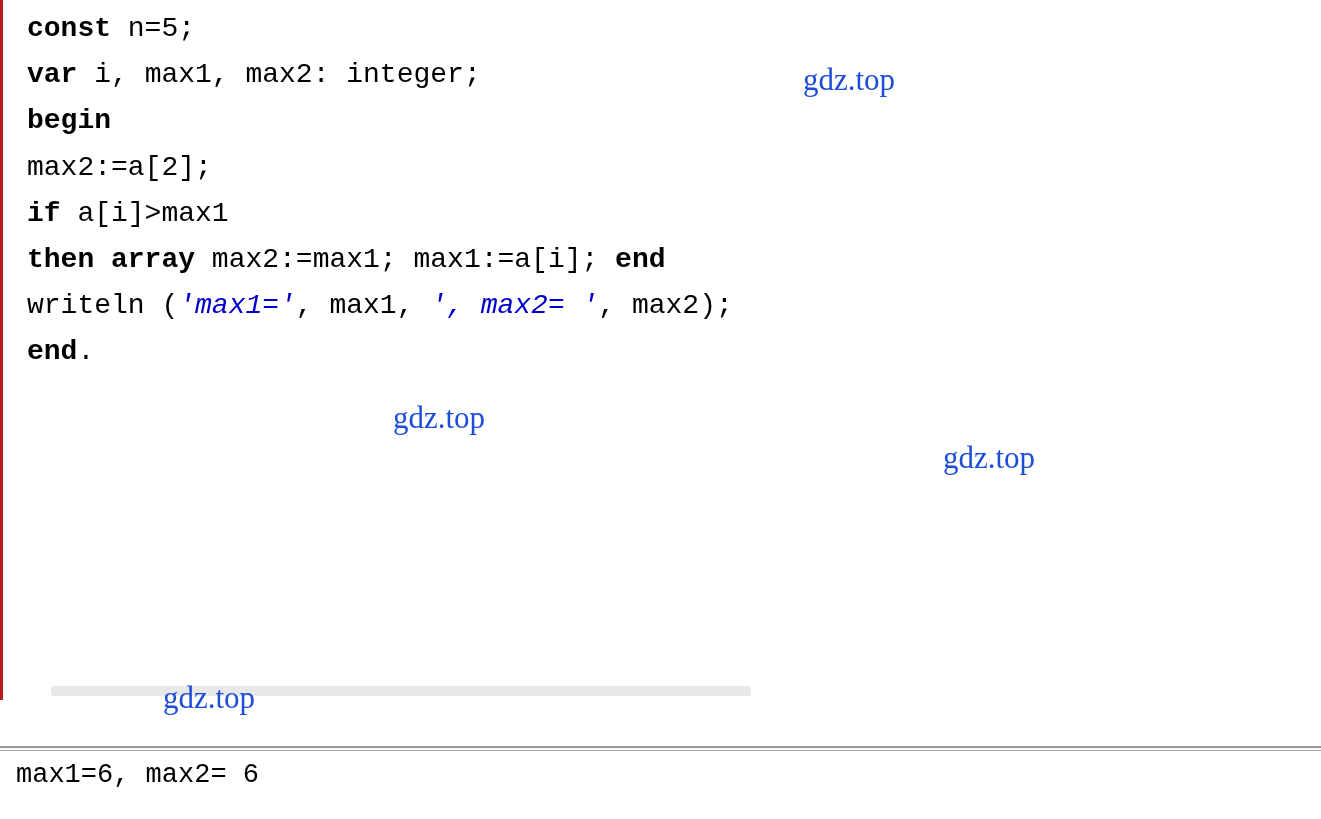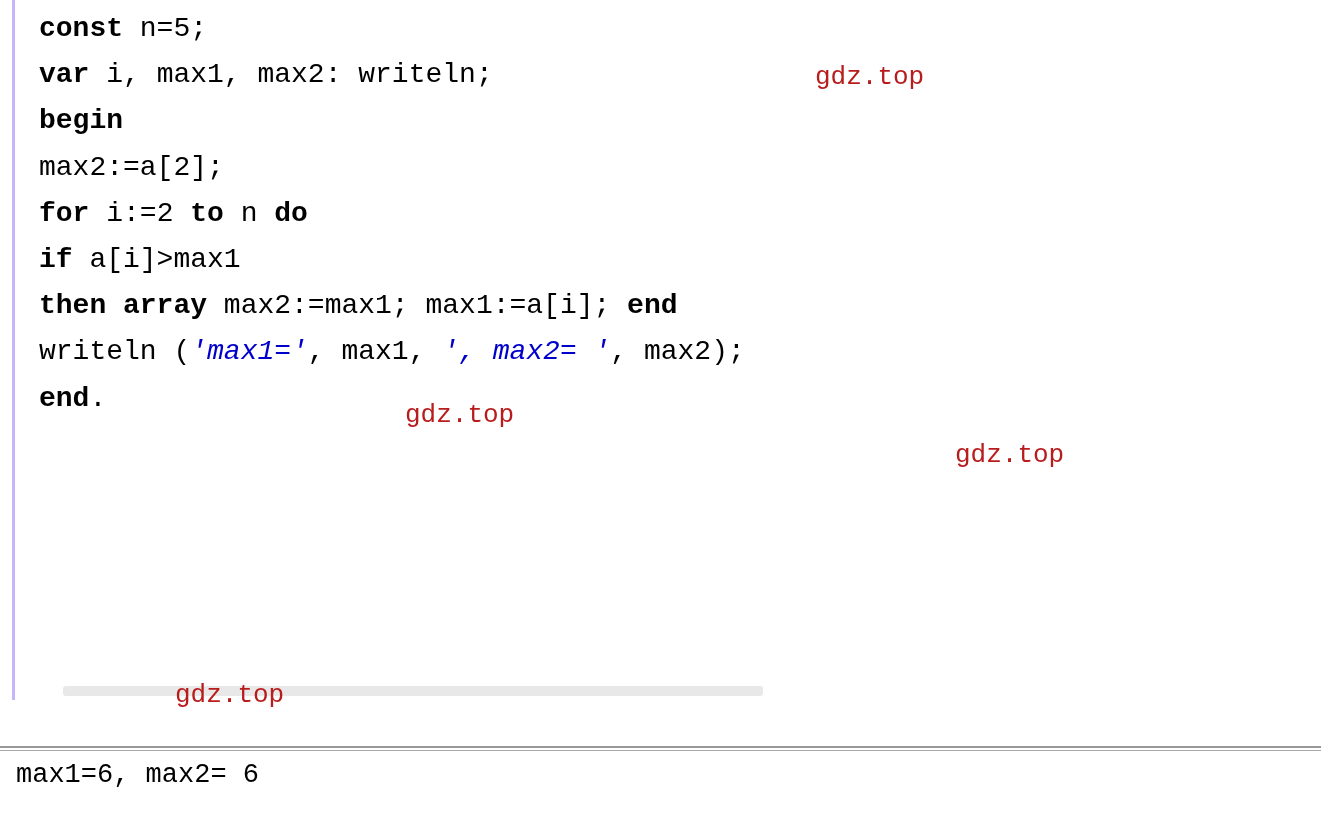--- a/index.html
+++ b/index.html
@@ -10,43 +10,42 @@
     body {
       font-family: 'Courier New', Courier, monospace;
       font-size: 28px;
       background: #ffffff;
       position: relative;
       width: 1321px;
       height: 819px;
     }
     .editor-container {
       position: relative;
-      border-left: 3px solid #c4b5fd;
+      border-left: 3px solid #b91c1c;
       padding: 6px 0 0 24px;
       height: 700px;
-      margin-left: 12px;
     }
     .code-line {
       line-height: 1.65;
       white-space: pre;
       color: #000;
     }
     .keyword {
       font-weight: bold;
       color: #000;
     }
     .string {
       color: #0000cc;
       font-style: italic;
     }
     .watermark {
       position: absolute;
-      font-family: Liberation Mono, monospace;
-      font-size: 26px;
-      color: #b91c1c;
+      font-family: Liberation Serif, serif;
+      font-size: 31px;
+      color: #1d4ed8;
       pointer-events: none;
       z-index: 10;
     }
     .wm1 { top: 62px; left: 800px; }
     .wm2 { top: 400px; left: 390px; }
     .wm3 { top: 440px; left: 940px; }
     .wm4 { top: 680px; left: 160px; }
     .scrollbar-track {
       position: absolute;
       bottom: 4px;
@@ -72,24 +71,23 @@
       left: 16px;
       font-size: 27px;
       color: #000;
     }
   </style>
 </head>
 <body>
 
 <div class="editor-container">
   <div class="code-line"><span class="keyword">const</span><span> n=5;</span></div>
-  <div class="code-line"><span class="keyword">var</span><span> i, max1, max2: writeln;</span></div>
+  <div class="code-line"><span class="keyword">var</span><span> i, max1, max2: integer;</span></div>
   <div class="code-line"><span class="keyword">begin</span></div>
   <div class="code-line"><span>max2:=a[2];</span></div>
-  <div class="code-line"><span class="keyword">for</span><span> i:=2 </span><span class="keyword">to</span><span> n </span><span class="keyword">do</span></div>
   <div class="code-line"><span class="keyword">if</span><span> a[i]&gt;max1</span></div>
   <div class="code-line"><span class="keyword">then array</span><span> max2:=max1; max1:=a[i]; </span><span class="keyword">end</span></div>
   <div class="code-line"><span>writeln (</span><span class="string">'max1='</span><span>, max1, </span><span class="string">', max2= '</span><span>, max2);</span></div>
   <div class="code-line"><span class="keyword">end</span><span>.</span></div>
 
   <div class="watermark wm1">gdz.top</div>
   <div class="watermark wm2">gdz.top</div>
   <div class="watermark wm3">gdz.top</div>
   <div class="watermark wm4">gdz.top</div>
 

